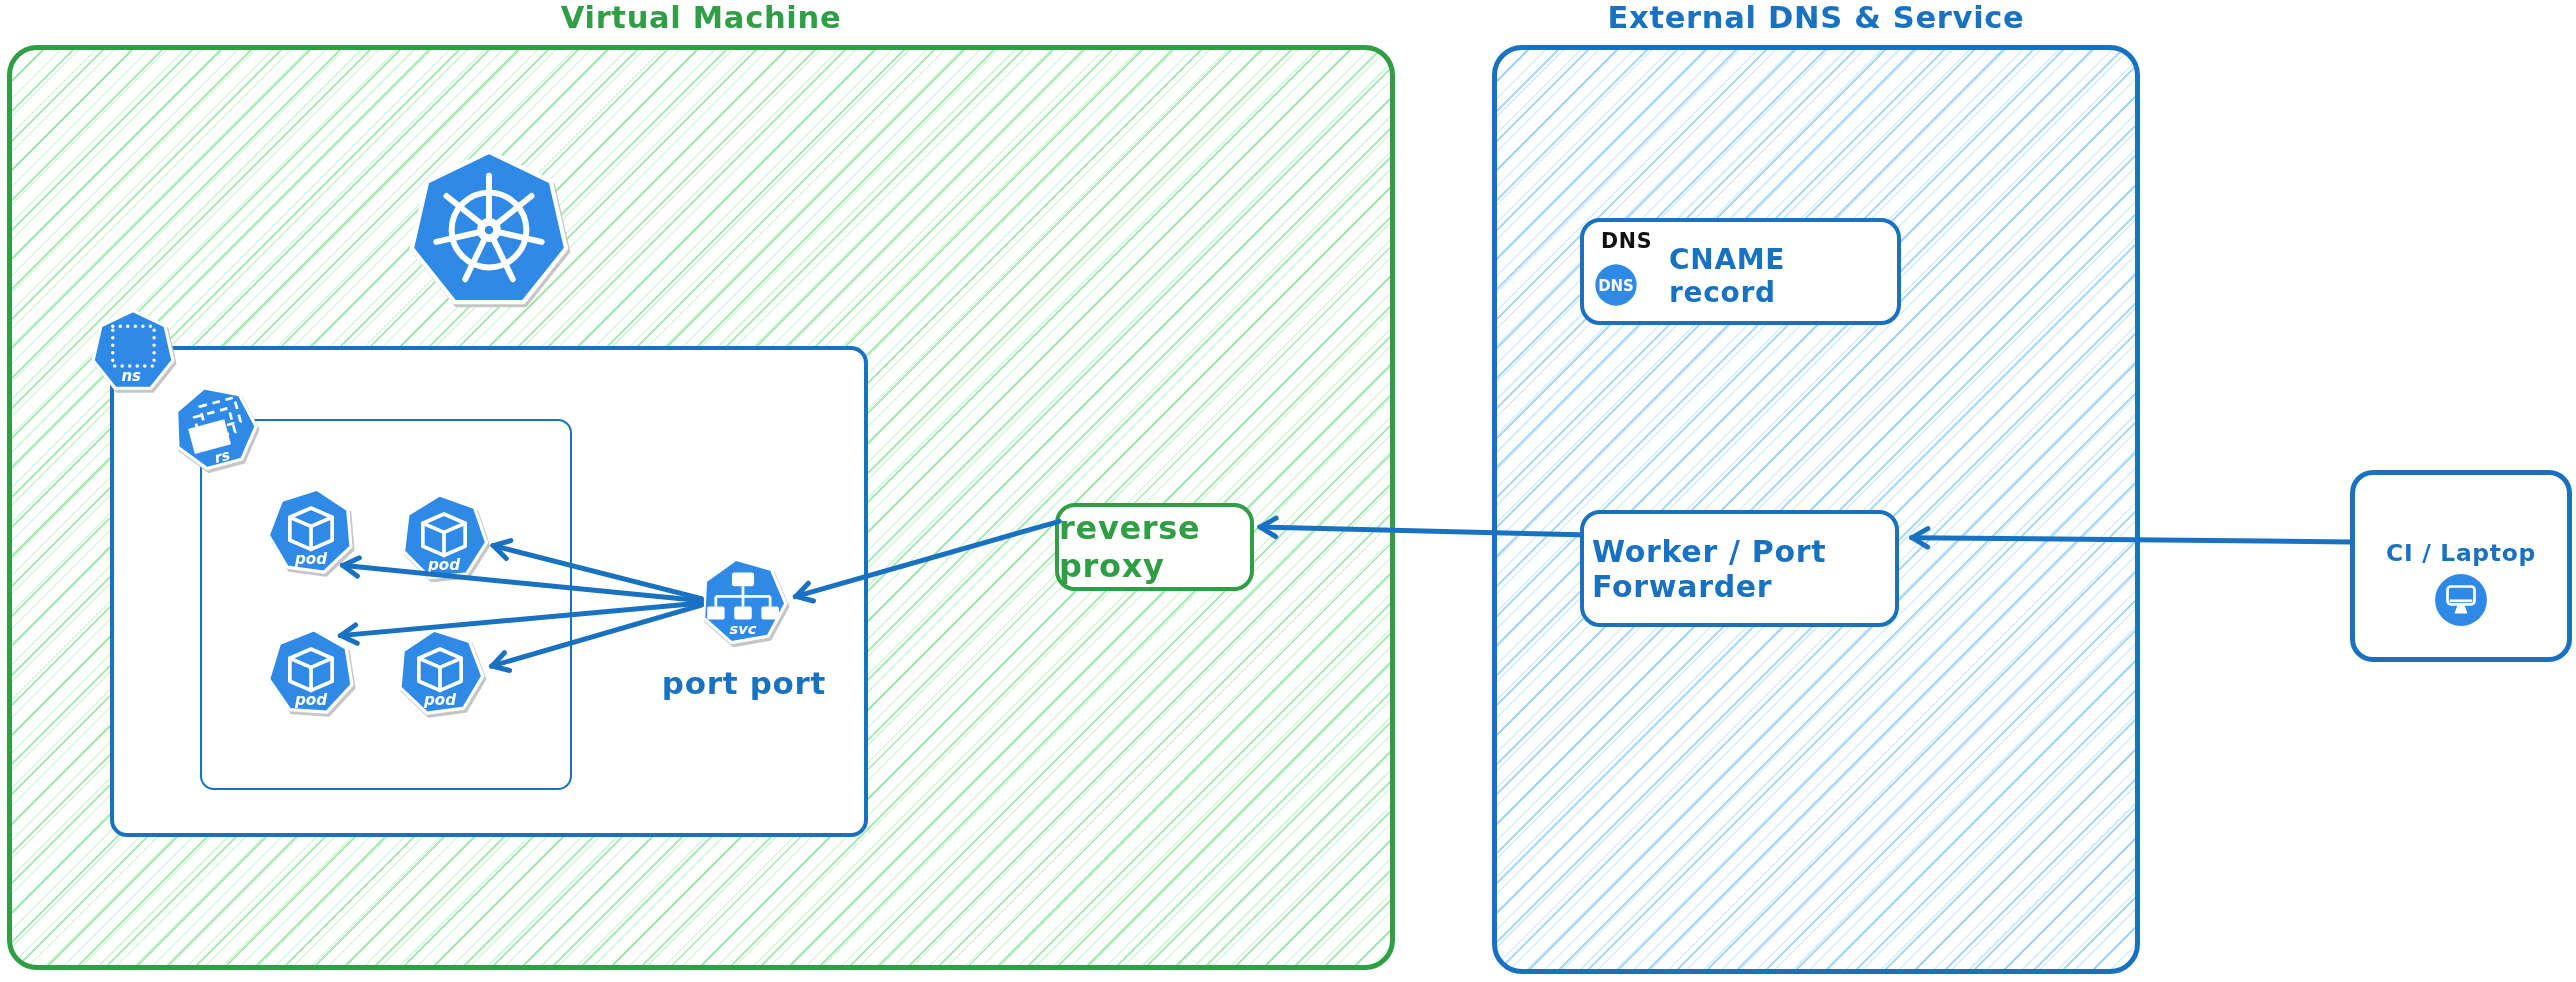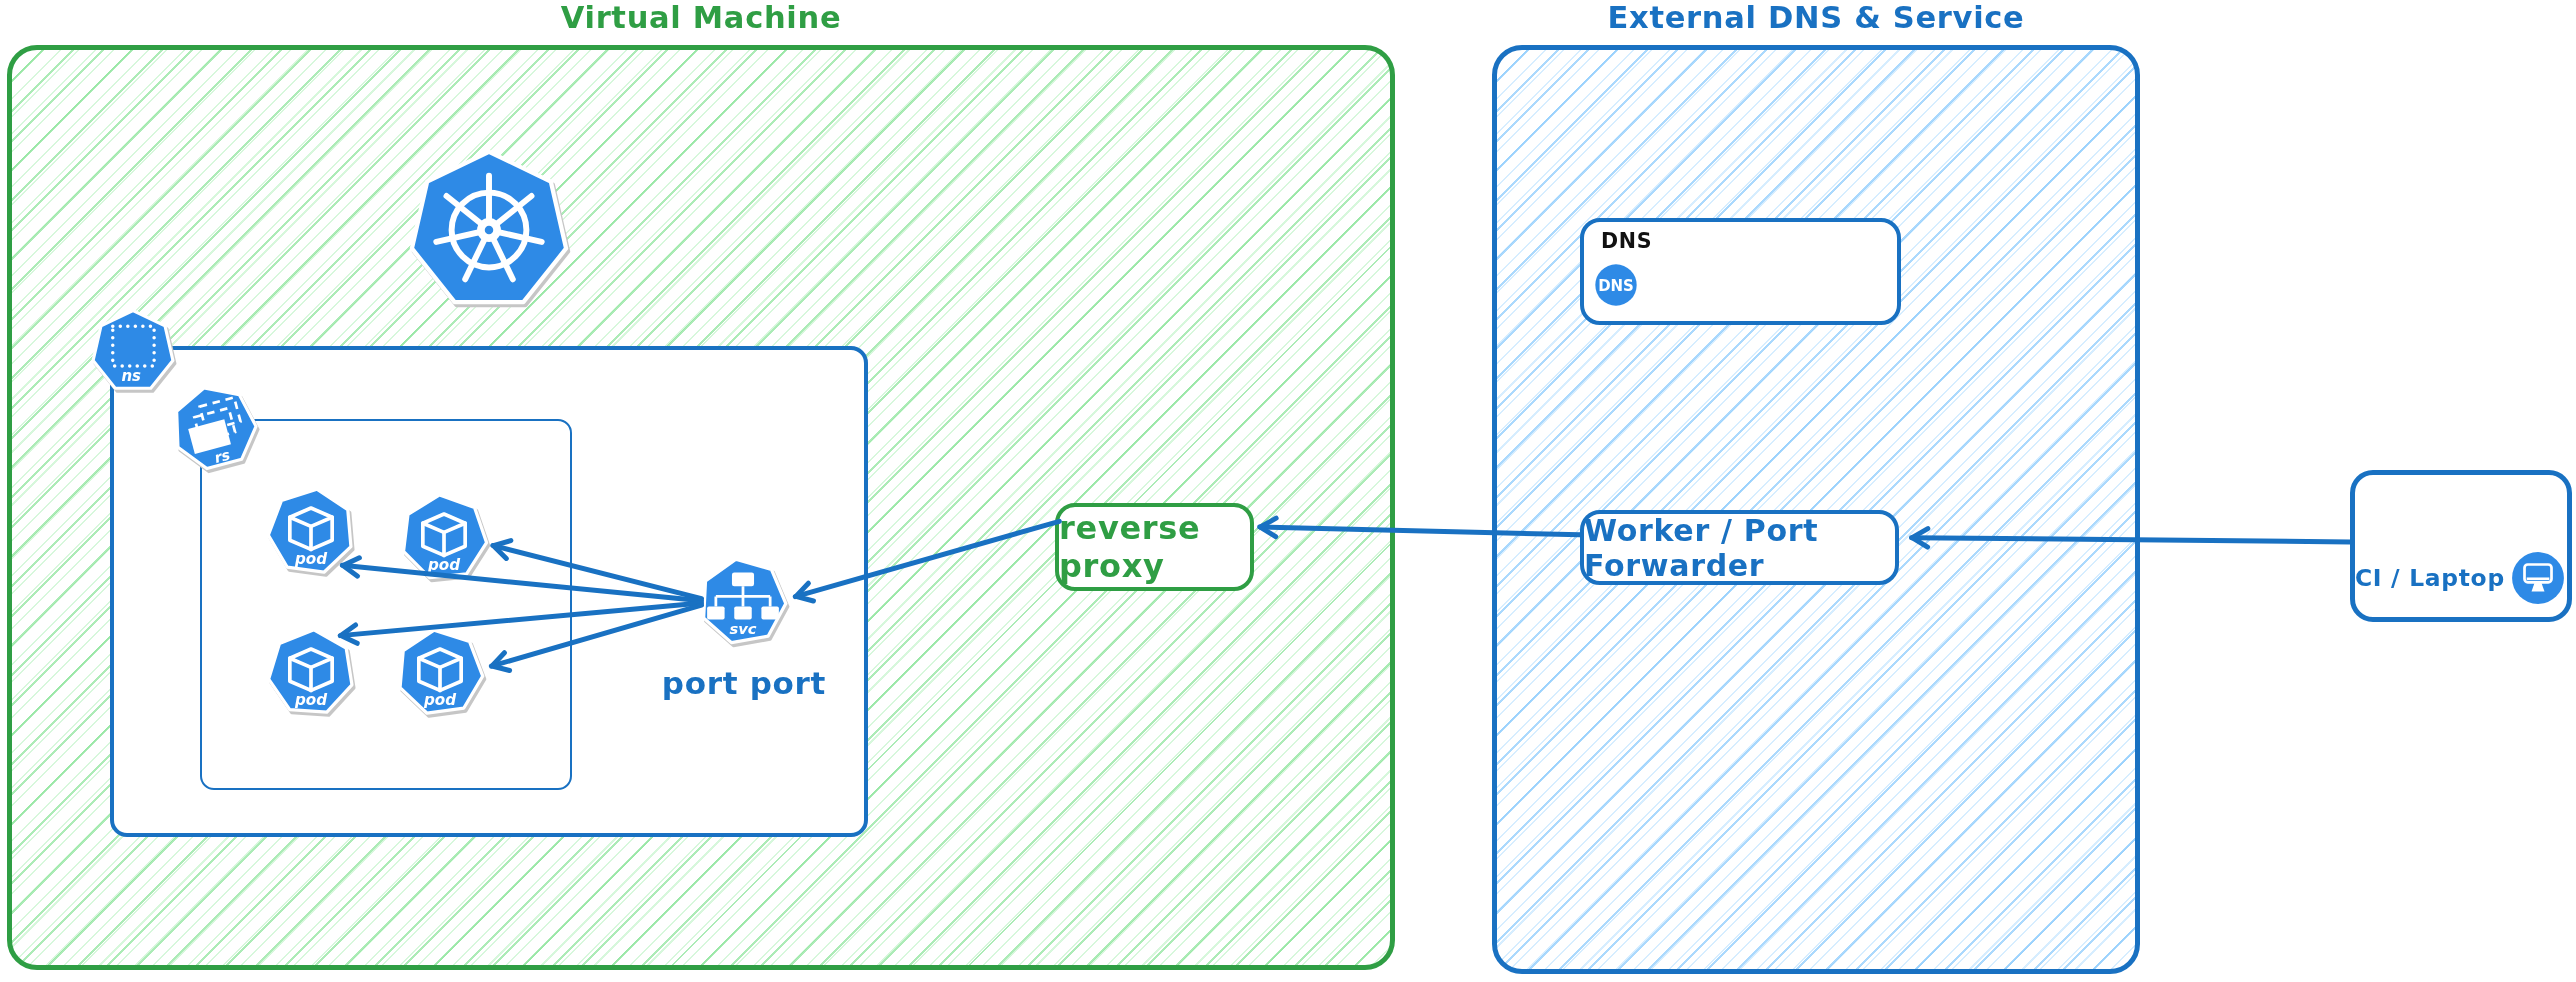--- a/index.html
+++ b/index.html
@@ -45,24 +45,24 @@
     position:absolute; box-sizing:border-box; background:#fff;
     display:flex; align-items:center; justify-content:center;margin-top:24px;
   }
   .rp-box{left:1055px; top:479px; width:199px; height:88px; border:4.3px solid #2f9e44; border-radius:20px;}
   .rp-label{color:#2f9e44; font-size:32px; font-weight:600; letter-spacing:0.7px;}
   .dns-box{left:1580px; top:194px; width:321px; height:107px; border:4.3px solid #1971c2; border-radius:20px;}
   .dns-header{position:absolute; left:17px; top:7px; color:#111; font-size:20.6px; font-weight:700; letter-spacing:0.7px;}
   .dns-record{position:absolute; left:85px; top:0; width:227px; height:107px; display:flex; align-items:center; justify-content:center;
               color:#1971c2; font-size:28px; font-weight:600; letter-spacing:0.7px;}
   .dns-badge{position:absolute; left:10px; top:41px; width:44px; height:44px;}
-  .worker-box{left:1580px; top:486px; width:319px; height:75px; border:4.3px solid #1971c2; border-radius:20px;}
+  .worker-box{left:1580px; top:486px; width:319px; height:117px; border:4.3px solid #1971c2; border-radius:20px;padding-left:8px;}
   .worker-label{color:#1971c2; font-size:30px; font-weight:600; letter-spacing:0.7px;}
-  .ci-box{left:2350px; top:446px; width:222px; height:152px; border:5px solid #1971c2; border-radius:23px;
-          flex-direction:row; gap:5.7px; justify-content:flex-start; padding-top:64px;}
+  .ci-box{left:2350px; top:446px; width:222px; height:192px; border:5px solid #1971c2; border-radius:23px;
+          flex-direction:column; gap:5.7px; justify-content:flex-start; padding-top:64px;}
   .ci-label{color:#1971c2; font-size:23.4px; font-weight:600; letter-spacing:0.7px;}
 
   .node-port-label{
     position:absolute; left:643px; top:665px; width:202px; text-align:center;
     color:#1971c2; font-size:31px; font-weight:600; letter-spacing:0.7px;
   }
 
   
   .icon{position:absolute;}
   .hept-shadow{filter:drop-shadow(2.8px 3.6px 0 #c6c6c6);}
@@ -183,20 +183,21 @@
   <div class="card rp-box">
     <span class="rp-label">reverse proxy</span>
   </div>
 
   <div class="card dns-box">
     <span class="dns-header">DNS</span>
     <svg class="dns-badge" viewBox="0 0 100 100">
       <circle cx="50" cy="50" r="47" fill="#2e8ae6"></circle>
       <text x="50" y="63" text-anchor="middle" font-size="34" font-weight="700" fill="#ffffff">DNS</text>
     </svg>
+    <span class="dns-record">CNAME record</span>
   </div>
 
   <div class="card worker-box">
     <span class="worker-label">Worker / Port Forwarder</span>
   </div>
 
   <div class="card ci-box">
     <span class="ci-label">CI / Laptop</span>
     <svg width="54" height="54" viewBox="0 0 200 200">
       <circle cx="100" cy="100" r="96" fill="#2e8ae6"></circle>

